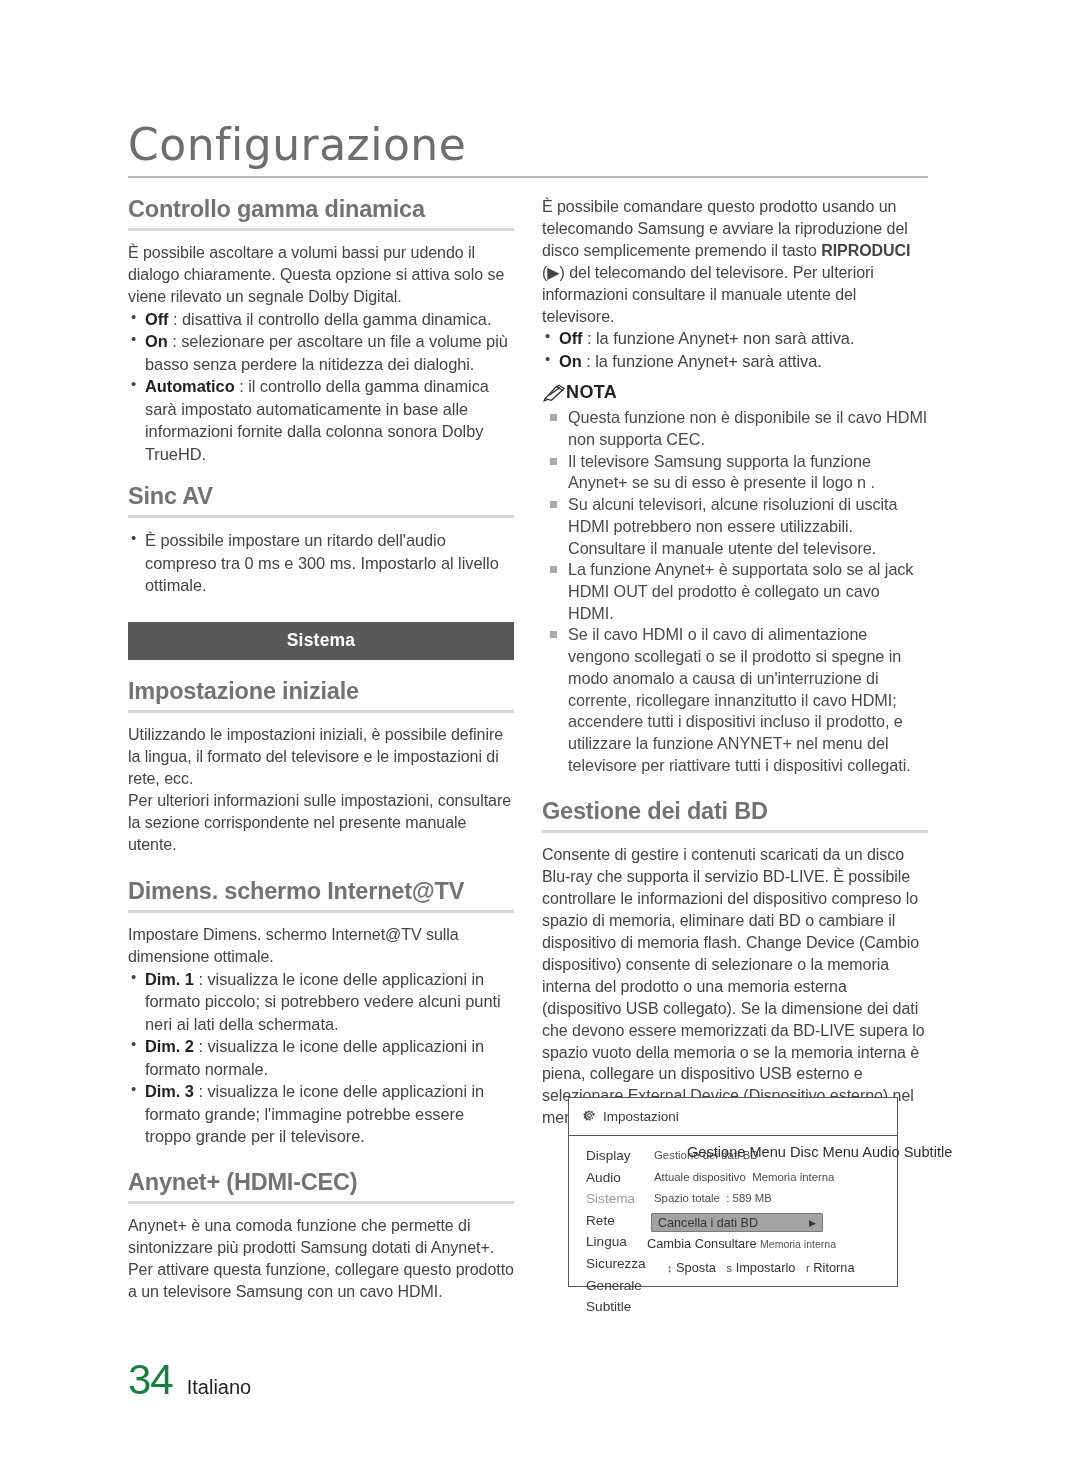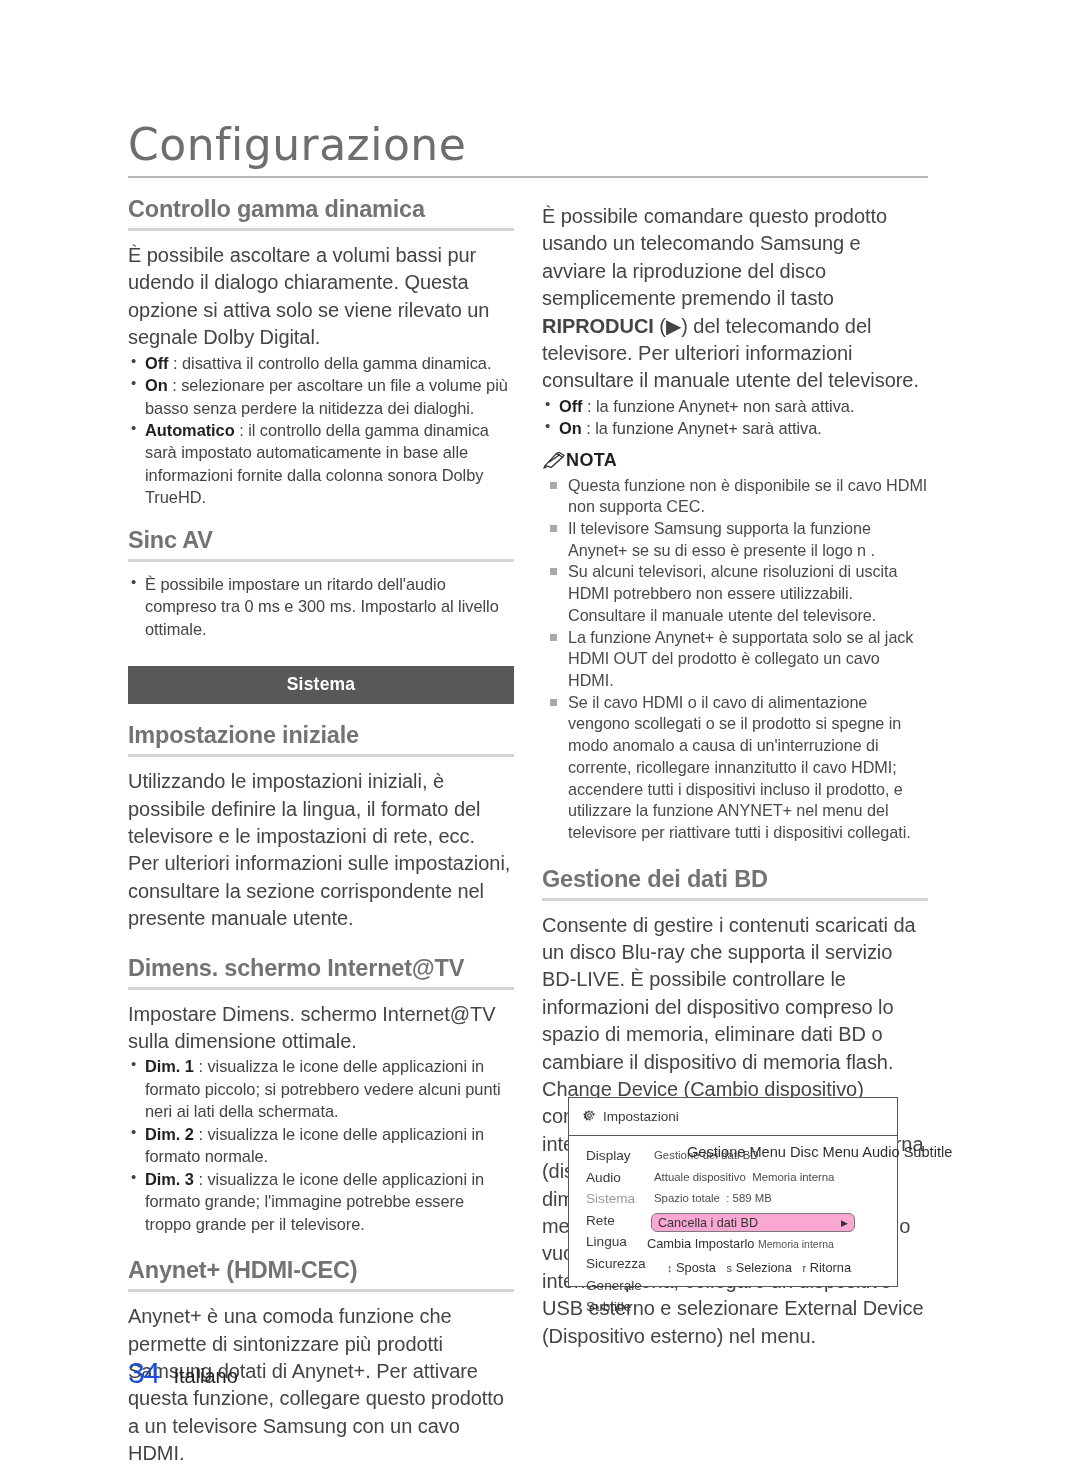--- a/index.html
+++ b/index.html
@@ -35,22 +35,22 @@
   
   h2.sec{
     margin:0 0 0 0;
     font-size:23.5px; font-weight:bold; color:#737373;
     letter-spacing:-0.2px; line-height:1.15;
     padding-bottom:5px;
   }
   .sec-rule{ height:3px; background:#d5d5d5; margin:0 0 11px 0; }
 
   p.body{
-    margin:7px 0 0 0;
-    font-size:20px; line-height:1.37; color:#444;
+    margin:0 0 0 0;
+    font-size:16px; line-height:1.37; color:#444;
     letter-spacing:-0.05px;
   }
   p.body + p.body{ margin-top:0; }
 
   ul.bul{ list-style:none; margin:0; padding:0; }
   ul.bul > li{
     position:relative;
     padding-left:17px;
     font-size:16.4px; line-height:1.37; color:#444;
     letter-spacing:-0.05px;
@@ -122,44 +122,44 @@
 
   
   .osd-layerB{
     position:absolute; left:118px; top:6px;
     font-size:14.6px; line-height:21.8px; color:#2e2e2e;
     white-space:nowrap;
   }
 
   .osd-sel{
     position:absolute; left:82px; top:77px;
-    width:204px; height:19px;
-    border:1.2px solid #7a7a7a; border-radius:6px;
-    background:#f9a8d4;
+    width:172px; height:19px;
+    border:1.2px solid #7a7a7a; border-radius:1px;
+    background:#a3a3a3;
     display:flex; align-items:center;
     padding:0 6px;
     font-size:12.6px; color:#333;
   }
   .osd-sel .arrow{ margin-left:auto; font-size:9px; }
 
   .osd-change{
     position:absolute; left:78px; top:100px;
     font-size:12.8px; color:#333; white-space:nowrap;
   }
   .osd-change .mem{ font-size:10.5px; color:#555; }
 
   .osd-hints{
     position:absolute; left:98px; top:124px;
     font-size:12.8px; color:#333; white-space:nowrap;
   }
   .osd-hints .k{ font-size:11px; color:#444; }
 
   
   .footer{ position:absolute; left:128px; top:1356px; display:flex; align-items:baseline; gap:14px; }
-  .pagenum{ font-size:30px; color:#1d4ed8; font-weight:400; letter-spacing:-1px; }
+  .pagenum{ font-size:42px; color:#15803d; font-weight:400; letter-spacing:-1px; }
   .lang{ font-size:20px; color:#231f20; }
 
   .spacer-10{ height:10px; }
   .spacer-18{ height:18px; }
   .spacer-22{ height:22px; }
   .spacer-26{ height:26px; }
 </style>
 </head>
 <body>
 
@@ -291,30 +291,30 @@
         <span class="row"><span>Audio</span></span>
         <span class="row"><span>Subtitle</span></span>
       </div>
 
       <div class="osd-sel">
         <span>Cancella i dati BD</span>
         <span class="arrow">▶</span>
       </div>
 
       <div class="osd-change">
-        <span>Cambia Impostarlo</span>
+        <span>Cambia Consultare</span>
         <span class="mem">Memoria interna</span>
       </div>
 
       <div class="osd-hints">
         <span class="k">↕</span>
         <span>Sposta</span>
         &nbsp;
         <span class="k">s</span>
-        <span>Seleziona</span>
+        <span>Impostarlo</span>
         &nbsp;
         <span class="k">r</span>
         <span>Ritorna</span>
       </div>
     </div>
 
     <div class="osd-foot"></div>
   </div>
 
   <div class="footer">

